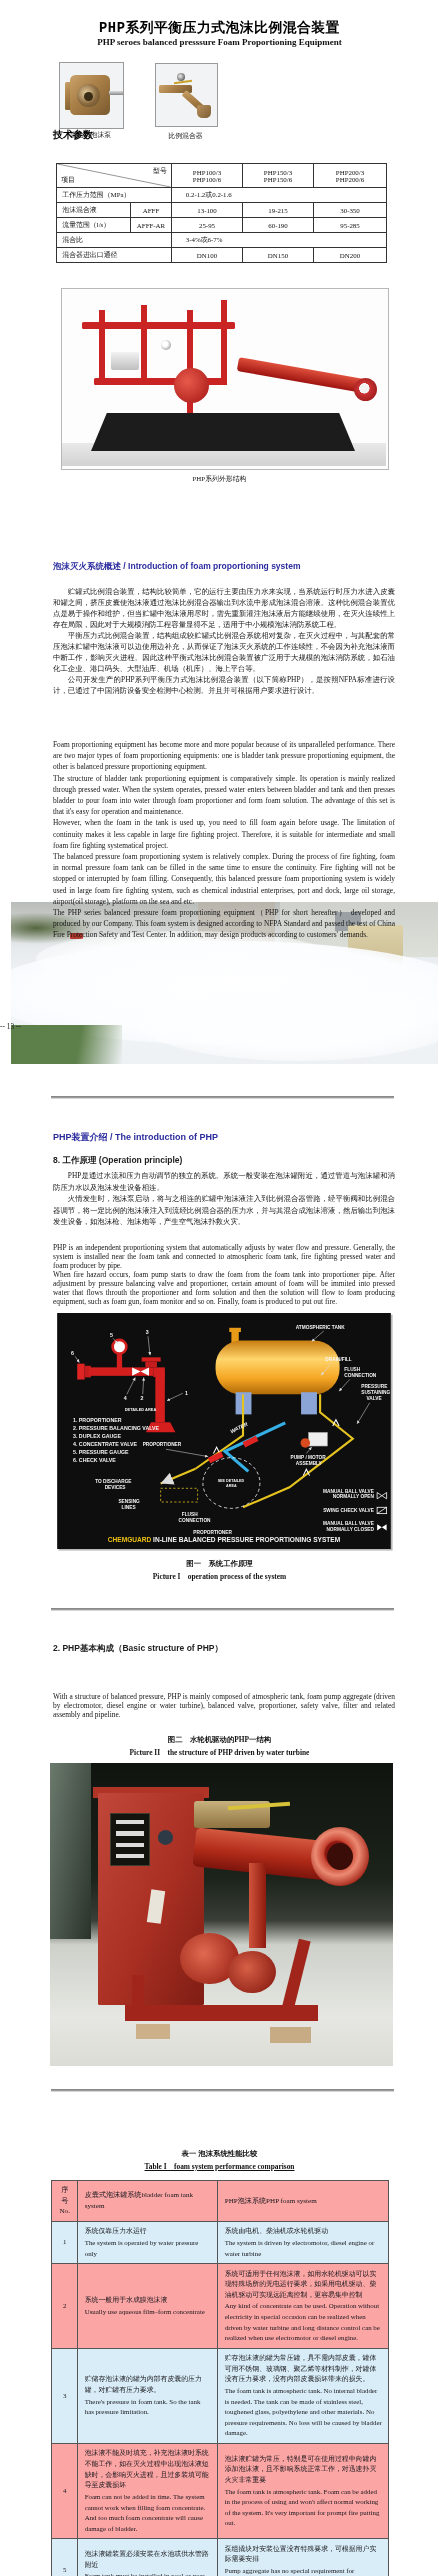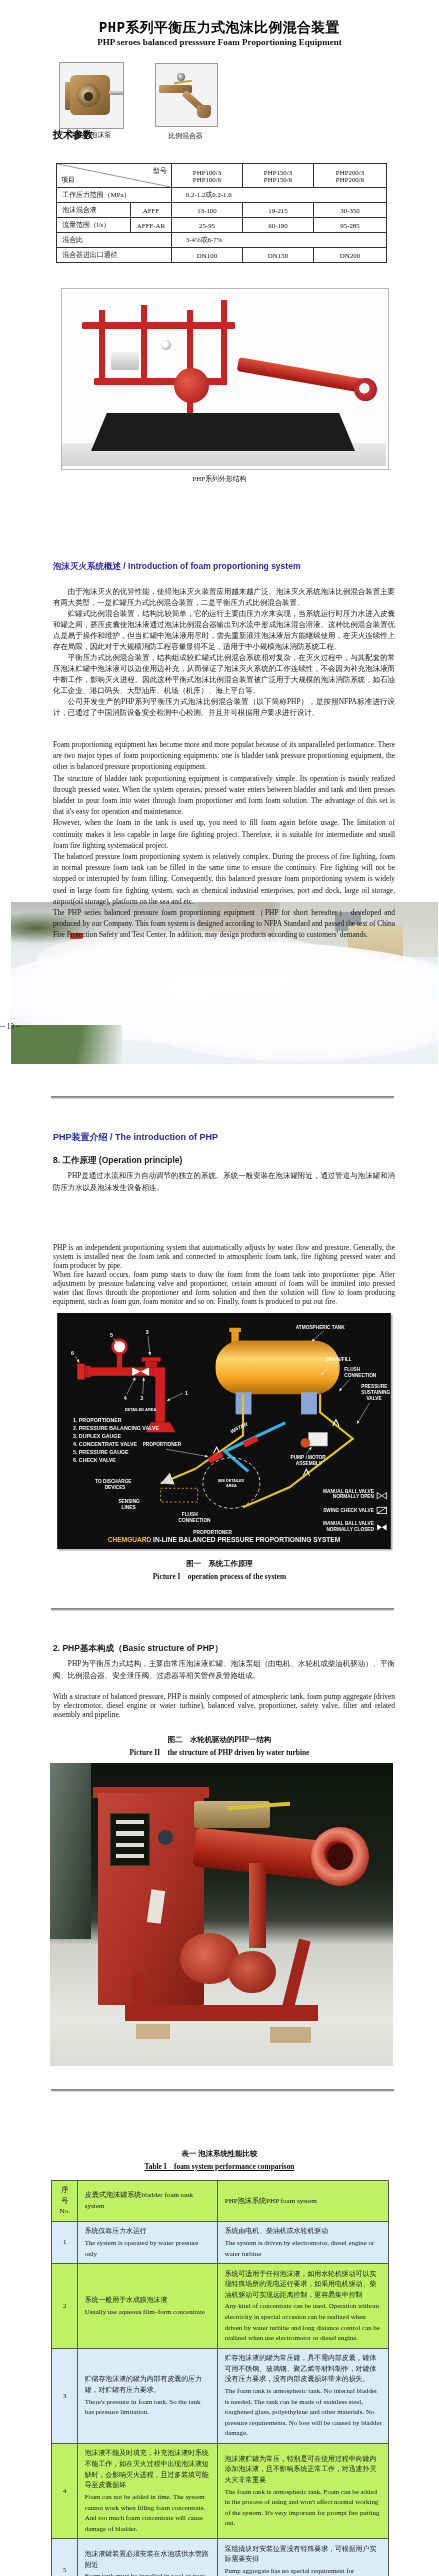--- a/index.html
+++ b/index.html
@@ -111,21 +111,21 @@
   .p2-leg1{position:absolute;left:24%;top:70%;width:3.4%;height:12%;background:#a1251a;}
   .p2-leg2{position:absolute;left:70%;top:58%;width:3.4%;height:24%;background:#a1251a;transform:rotate(14deg);}
   .p2-block1{position:absolute;left:25%;top:86%;width:10%;height:5%;background:#cbb089;}
   .p2-block2{position:absolute;left:64%;top:87%;width:12%;height:5.5%;background:#c6ab84;}
 
   table.cmp{border-collapse:collapse;table-layout:fixed;width:337px;border:1.1px solid #444;}
   table.cmp td{border:0.5px solid #555;font-size:6.9px;line-height:10.6px;padding:4.2px 6.3px;vertical-align:middle;color:#16161a;}
   table.cmp td.no{text-align:center;}
   table.cmp .cn{margin-bottom:1.1px;}
   table.cmp .hdr td{font-size:7.1px;}
-  .rowpink{background:#bef264;}
+  .rowpink{background:#fca5a5;}
   .rowblue{background:#d9edf8;}
 </style>
 </head>
 <body>
 
 <div id="page">
 
   <div class="abs doc-title sans">PHP系列平衡压力式泡沫比例混合装置</div>
   <div class="abs doc-subtitle serif">PHP seroes balanced presssure Foam Proportioning Equipment</div>
 
@@ -223,21 +223,20 @@
     <div class="abs p1-gauge"></div>
     <div class="abs p1-pump"></div>
     <div class="abs p1-bigpipe"></div>
     <div class="abs p1-flange"></div>
   </div>
   <div class="abs caption-center" style="top:474px;">PHP系列外形结构</div>
 
   <div class="abs blue-head bh1">泡沫灭火系统概述 / Introduction of foam proportioning system</div>
 
   <div class="abs cnblock cn1" style="top:586px;">
-    <p>由于泡沫灭火的优异性能，使得泡沫灭火装置应用越来越广泛。泡沫灭火系统泡沫比例混合装置主要有两大类型，一是贮罐压力式比例混合装置，二是平衡压力式比例混合装置。</p>
     <p>贮罐式比例混合装置，结构比较简单，它的运行主要由压力水来实现，当系统运行时压力水进入皮囊和罐之间，挤压皮囊使泡沫液通过泡沫比例混合器输出到水流中形成泡沫混合溶液。这种比例混合装置优点是易于操作和维护，但当贮罐中泡沫液用尽时，需先重新灌注泡沫液后方能继续使用，在灭火连续性上存在局限，因此对于大规模消防工程容量显得不足，适用于中小规模泡沫消防系统工程。</p>
     <p>平衡压力式比例混合装置，结构组成较贮罐式比例混合系统相对复杂，在灭火过程中，与其配套的常压泡沫贮罐中泡沫液可以边使用边补充，从而保证了泡沫灭火系统的工作连续性，不会因为补充泡沫液而中断工作，影响灭火进程。因此这种平衡式泡沫比例混合装置被广泛用于大规模的泡沫消防系统，如石油化工企业、港口码头、大型油库、机场（机库）、海上平台等。</p>
     <p>公司开发生产的PHP系列平衡压力式泡沫比例混合装置（以下简称PHP），是按照NFPA标准进行设计，已通过了中国消防设备安全检测中心检测。并且并可根据用户要求进行设计。</p>
   </div>
 
   <div class="abs enblock en1" style="top:739px;z-index:2;">
     <p>Foam proportioning equipment has become more and more popular because of its unparalleled performance. There are two major types of foam proportioning equipments: one is bladder tank pressure proportioning equipment, the other is balanced pressure proportioning equipment.</p>
     <p>The structure of bladder tank proportioning equipment is comparatively simple. Its operation is mainly realized through pressed water. When the system operates, pressed water enters between bladder and tank and then presses bladder to pour foam into water through foam proportioner and form foam solution. The advantage of this set is that it's easy for operation and maintenance.</p>
     <p>However, when the foam in the tank is used up, you need to fill foam again before usage. The limitation of continuity makes it less capable in large fire fighting project. Therefore, it is suitable for intermediate and small foam fire fighting systematical project.</p>
     <p>The balanced pressure foam proportioning system is relatively complex. During the process of fire fighting, foam in normal pressure foam tank can be filled in the same time to ensure the continuity. Fire fighting will not be stopped or interrupted by foam filling. Consequently, this balanced pressure foam proportioning system is widely used in large foam fire fighting system, such as chemical industrial enterprises, port and dock, large oil storage, airport(oil storage), platform on the sea and etc.</p>
@@ -258,20 +257,21 @@
   </div>
   <div class="abs page-num">-- 13 --</div>
 
   <div class="abs divider" style="top:1096px;"></div>
 
   <div class="abs blue-head bh2">PHP装置介绍 / The introduction of PHP</div>
   <div class="abs subhead" style="top:1155px;">8.  工作原理 (Operation principle)</div>
 
   <div class="abs cnblock cn2" style="top:1170px;">
     <p>PHP是通过水流和压力自动调节的独立的系统。系统一般安装在泡沫罐附近，通过管道与泡沫罐和消防压力水以及泡沫发生设备相连。</p>
+    <p>火情发生时，泡沫泵启动，将与之相连的贮罐中泡沫液注入到比例混合器管路，经平衡阀和比例混合器调节，将一定比例的泡沫液注入到流经比例混合器的压力水，并与其混合成泡沫溶液，然后输出到泡沫发生设备，如泡沫枪、泡沫炮等，产生空气泡沫扑救火灾。</p>
   </div>
   <div class="abs enblock en2" style="top:1243px;">
     <p>PHP is an independent proportioning system that automatically adjusts by water flow and pressure. Generally, the system is installed near the foam tank and connected to atmospheric foam tank, fire fighting pressed water and foam producer by pipe.</p>
     <p>When fire hazard occurs, foam pump starts to draw the foam from the foam tank into proportioner pipe. After adjustment by pressure balancing valve and proportioner, certain amount of foam will be immited into pressed water that flows throuth the proportioner and form solution and then the solution will flow to foam producing equipment, such as foam gun, foam monitor and so on. Finally, foam is produced to put out fire.</p>
   </div>
 
   <div class="abs diagram">
     <svg width="334" height="236" viewBox="0 0 632 447">
       <defs>
         <linearGradient id="tankGrad" x1="0" y1="0" x2="0" y2="1">
@@ -423,23 +423,20 @@
       <text x="316" y="434" font-size="12.5" text-anchor="middle" font-family="Liberation Sans,DejaVu Sans,sans-serif" font-weight="bold"><tspan fill="#eec117">CHEMGUARD</tspan><tspan fill="#f4f4f4"> IN-LINE BALANCED PRESSURE PROPORTIONING SYSTEM</tspan></text>
     </svg>
   </div>
 
   <div class="abs figcap" style="top:1559px;">图一　系统工作原理</div>
   <div class="abs figcap" style="top:1572px;">Picture I　operation process of the system</div>
 
   <div class="abs divider" style="top:1608px;"></div>
 
   <div class="abs subhead" style="top:1643px;">2.  PHP基本构成（Basic structure of PHP）</div>
-  <div class="abs cnblock cn2" style="top:1658px;">
-    <p>PHP为平衡压力式结构，主要由常压泡沫液贮罐、泡沫泵组（由电机、水轮机或柴油机驱动）、平衡阀、比例混合器、安全泄压阀、过虑器等相关管件及管路组成。</p>
-  </div>
   <div class="abs enblock en2" style="top:1692px;">
     <p>With a structure of balanced pressure, PHP is mainly composed of atmospheric tank, foam pump aggregate (driven by electromotor, diesel engine or water turbine), balanced valve, proportioner, safety valve, filter and related assembly and pipeline.</p>
   </div>
 
   <div class="abs figcap" style="top:1735px;">图二　水轮机驱动的PHP一结构</div>
   <div class="abs figcap" style="top:1748px;">Picture II　the structure of PHP driven by water turbine</div>
 
   <div class="abs photo2">
     <div class="p2-glass"></div>
     <div class="p2-cabtop"></div>

